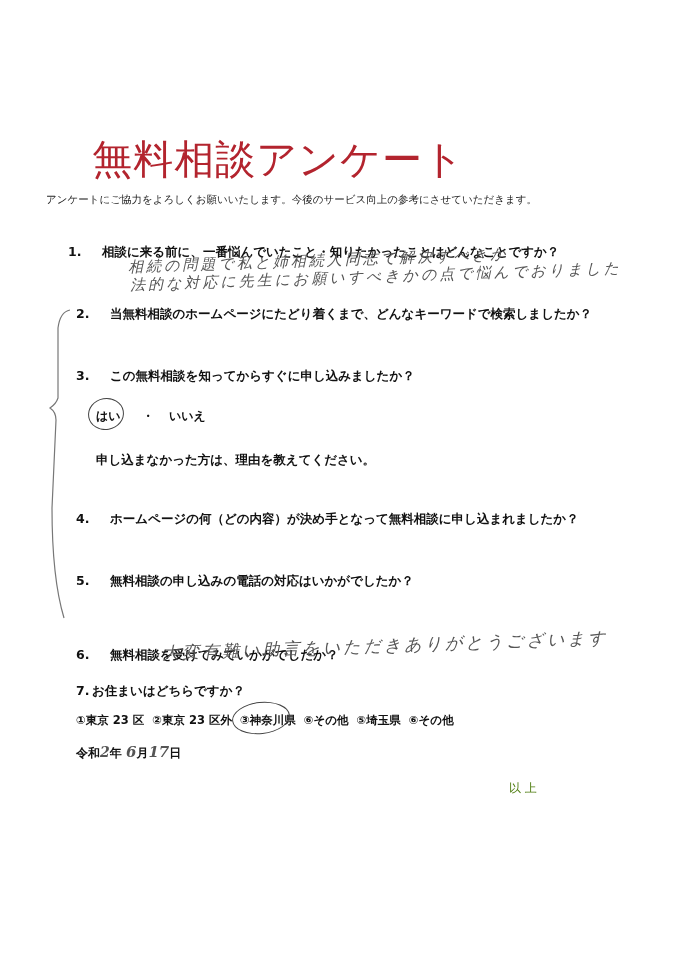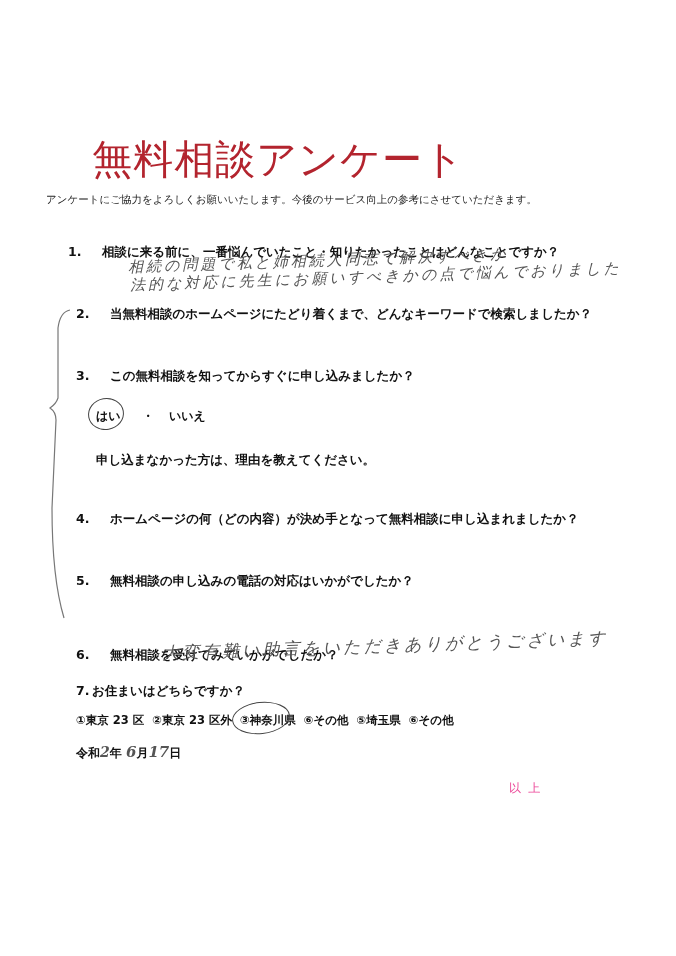--- a/index.html
+++ b/index.html
@@ -83,13 +83,13 @@
   <span>⑤埼玉県</span>&nbsp;
   <span>⑥その他</span>
 </div>
 <div class="circle" style="left:232px; top:702px; width:56px; height:30px; transform:rotate(-6deg);"></div>
 
 <div class="abs opt" style="left:76px; top:743px; font-size:12px;">
   <span>令和</span><span class="hand" style="display:inline-block; font-size:14px; letter-spacing:0; transform:none;">2</span><span>年</span>
   <span class="hand" style="display:inline-block; font-size:15px; letter-spacing:0; transform:none;">6</span><span>月</span><span class="hand" style="display:inline-block; font-size:15px; letter-spacing:0; transform:none;">17</span><span>日</span>
 </div>
 
-<div class="abs" style="left:509px; top:780px; font-size:12px; color:#ec4899;font-family:Liberation Mono, monospace;">以 上</div>
+<div class="abs" style="left:509px; top:780px; font-size:12px; color:#4d7c0f;">以 上</div>
 
 </body></html>

